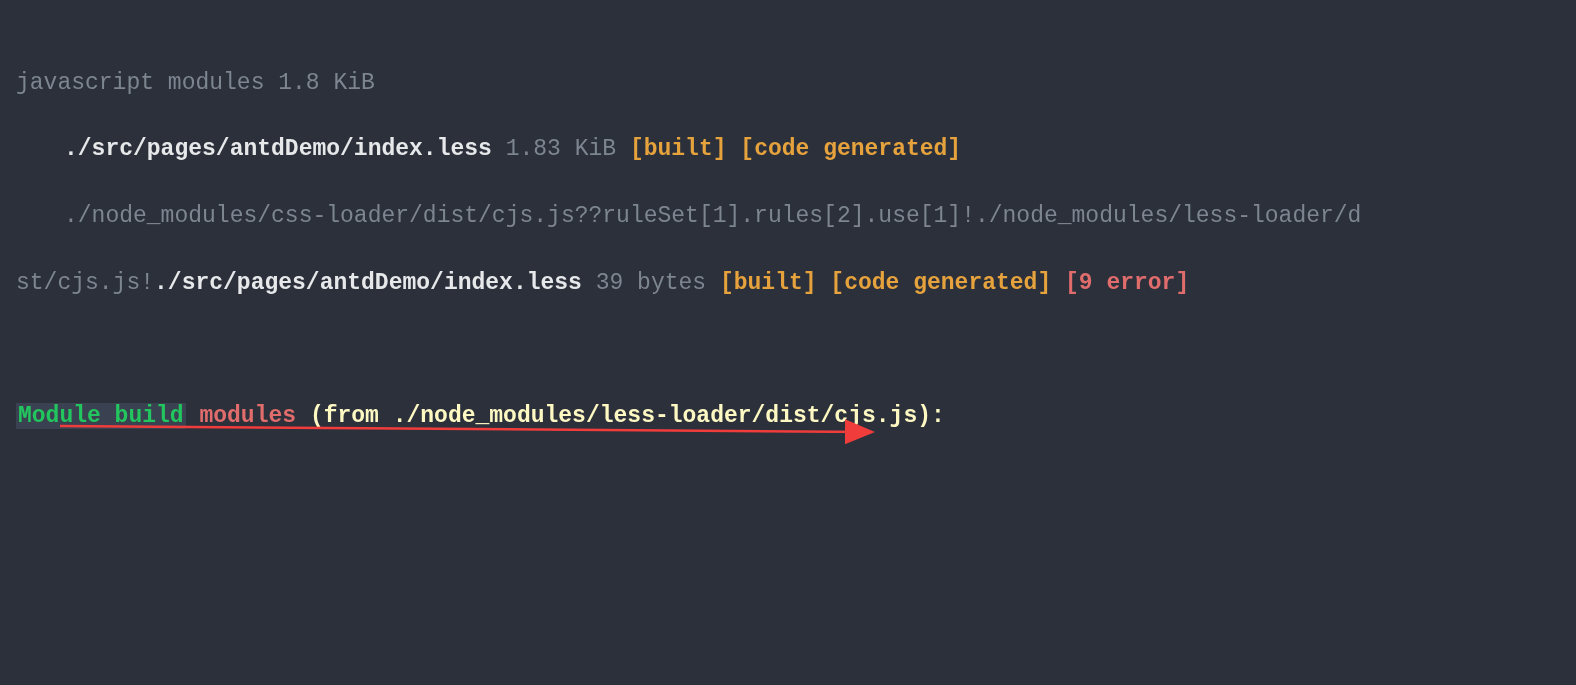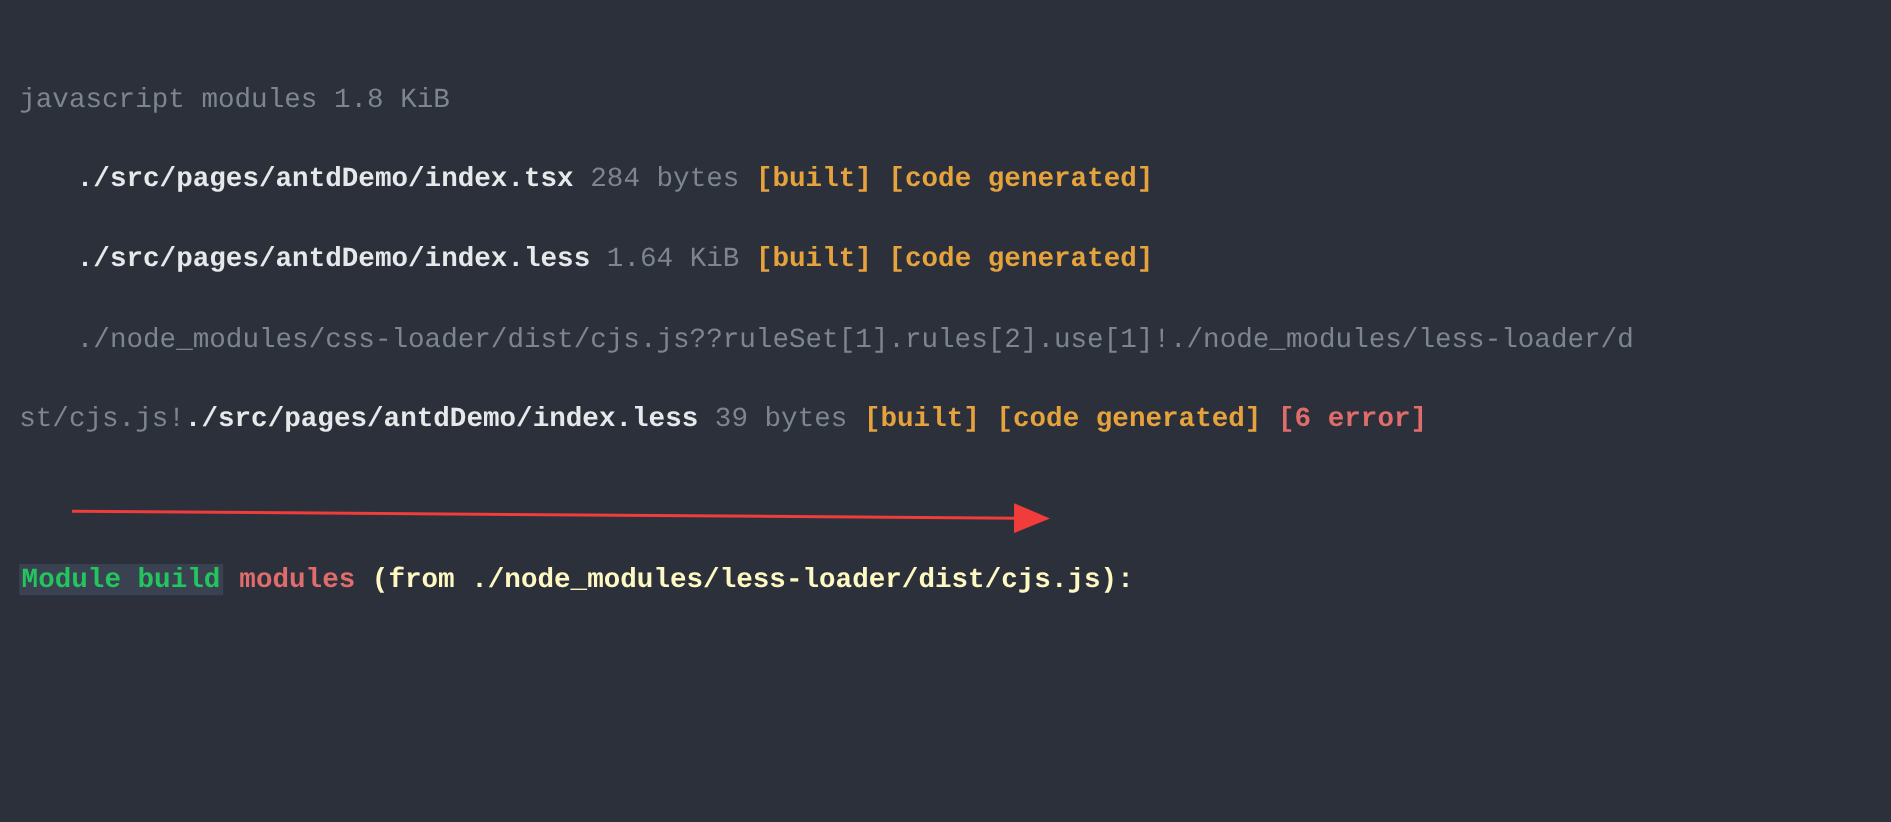--- a/index.html
+++ b/index.html
@@ -36,24 +36,23 @@
     top: 418px;
     pointer-events: none;
   }
 </style>
 </head>
 <body>
 
 <div class="terminal">
 
 <span class="ln indent0"><span class="dim">javascript modules 1.8 KiB</span></span>
-<span class="ln indent1"><span class="path">./src/pages/antdDemo/index.tsx</span><span class="dim"> 284 bytes </span><span class="tag">[built] [code generated]</span></span>
-<span class="ln indent1"><span class="path">./src/pages/antdDemo/index.less</span><span class="dim"> 1.64 KiB </span><span class="tag">[built] [code generated]</span></span>
+<span class="ln indent1"><span class="path">./src/pages/antdDemo/index.less</span><span class="dim"> 1.83 KiB </span><span class="tag">[built] [code generated]</span></span>
 <span class="ln indent1"><span class="dim">./node_modules/css-loader/dist/cjs.js??ruleSet[1].rules[2].use[1]!./node_modules/less-loader/d</span></span>
-<span class="ln indent0"><span class="dim">st/cjs.js!</span><span class="path">./src/pages/antdDemo/index.less</span><span class="dim"> 39 bytes </span><span class="tag">[built] [code generated]</span><span class="err"> [6 error]</span></span>
+<span class="ln indent0"><span class="dim">st/cjs.js!</span><span class="path">./src/pages/antdDemo/index.less</span><span class="dim"> 39 bytes </span><span class="tag">[built] [code generated]</span><span class="err"> [9 error]</span></span>
 <span class="ln">&nbsp;</span>
 <span class="ln indent0"><span class="hlbg">Module build</span><span class="white"> </span><span class="err">modules</span><span class="white"> (from ./node_modules/less-loader/dist/cjs.js):</span></span>
 <span class="ln">&nbsp;</span>
 
 
 
 
 
 
 

